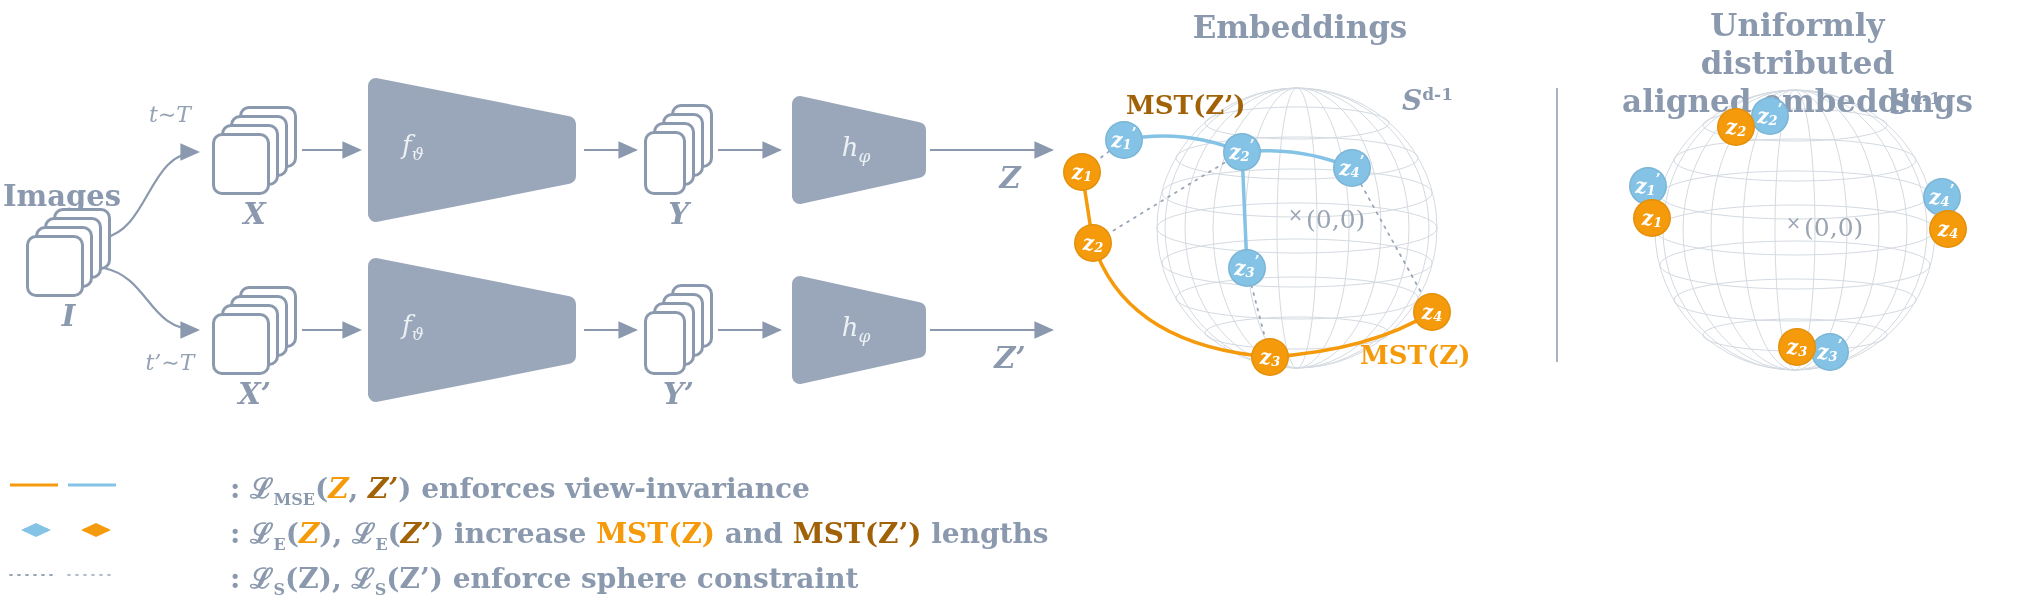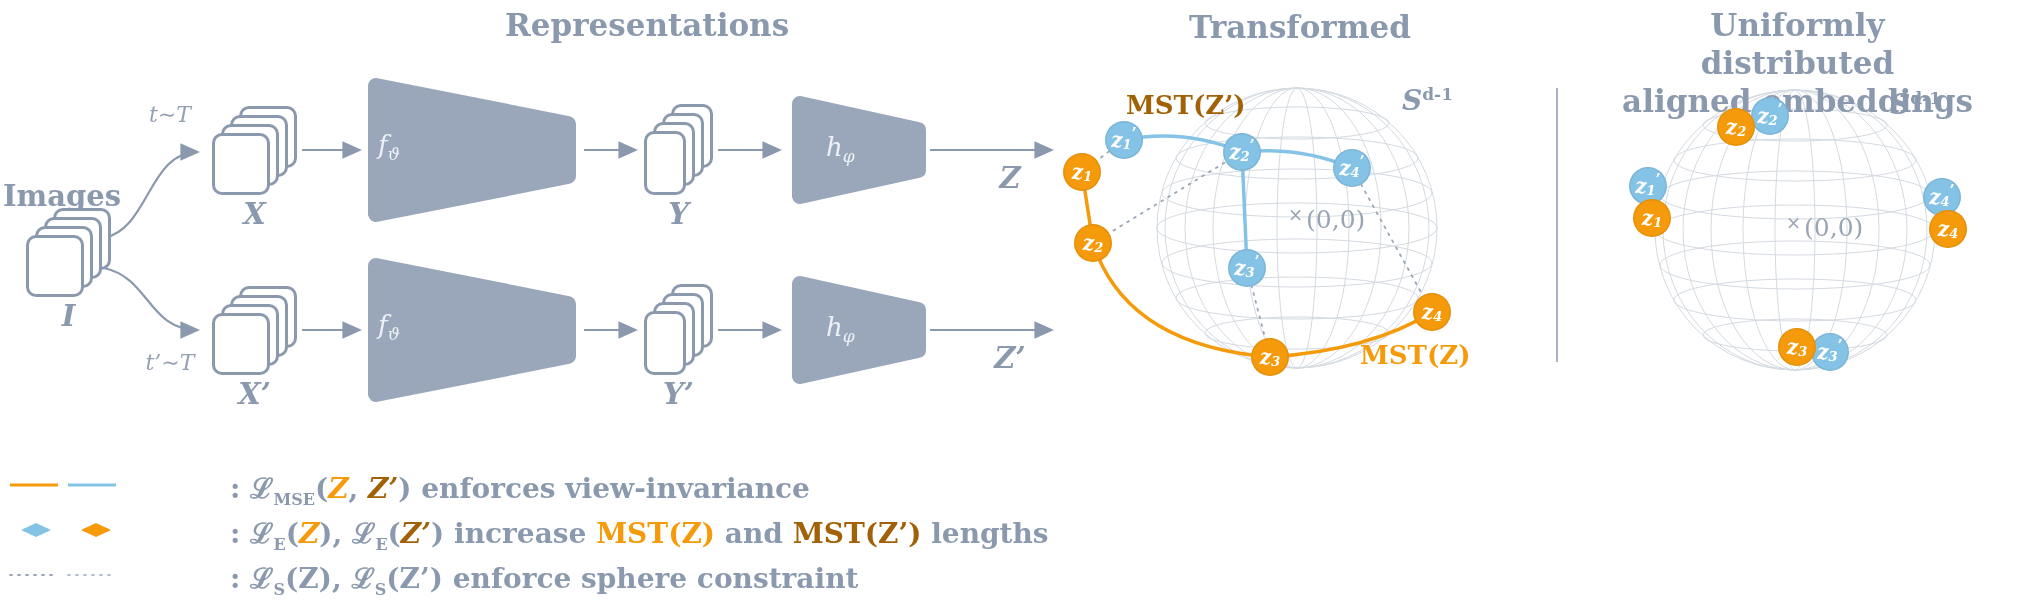--- a/index.html
+++ b/index.html
@@ -3,21 +3,21 @@
 <meta charset="utf-8">
 <style>
   html,body{margin:0;padding:0;background:#fff}
   .canvas{position:relative;width:2027px;height:615px;background:#ffffff;
           font-family:"DejaVu Serif",serif;color:#8b99ae;overflow:hidden}
   svg.lines{position:absolute;left:0;top:0}
   .hdr{position:absolute;font-size:31px;font-weight:bold;text-align:center;line-height:38px;color:#8b99ae}
   .biglbl{position:absolute;font-size:29px;font-weight:bold;text-align:center;color:#8b99ae}
   .it{font-style:italic}
   .auglbl{position:absolute;font-size:22px;font-style:italic;text-align:center;color:#95a2b3}
-  .traplbl{position:absolute;font-size:26px;font-style:italic;color:#edf1f6;}
+  .traplbl{position:absolute;font-size:26px;font-style:italic;color:#edf1f6;text-align:center}
   .traplbl sub{font-size:17px}
   .stack-card{position:absolute;background:#fff;border:3px solid #8b99ae;border-radius:10px;box-sizing:border-box}
   .node{position:absolute;width:38px;height:38px;border-radius:50%;display:flex;align-items:center;justify-content:center;
         color:#fff;font-weight:bold;font-style:italic;font-size:20px;box-shadow:inset 0 0 0 1.5px rgba(0,0,0,0.07)}
   .node.o{background:#F59B0B}
   .node.b{background:#85C3E6}
   .node sub{font-size:13px;transform:translateY(4px)}
   .node .pr{font-size:15px;transform:translateY(-7px);font-style:normal}
   .slabel{position:absolute;font-size:28px;font-weight:bold;font-style:italic;color:#8b99ae}
   .slabel sup{font-size:17px;font-style:normal}
@@ -119,22 +119,21 @@
     <g fill="none">
       <line x1="10" y1="485" x2="58" y2="485" stroke="#F59B0B" stroke-width="3"></line>
       <line x1="68" y1="485" x2="116" y2="485" stroke="#85C3E6" stroke-width="3"></line>
       <path d="M24,530 L48,530" stroke="#85C3E6" stroke-width="3" marker-start="url(#abs1)" marker-end="url(#abe)"></path>
       <path d="M84,530 L108,530" stroke="#F59B0B" stroke-width="3" marker-start="url(#aos)" marker-end="url(#aoe)"></path>
       <line x1="10" y1="575" x2="58" y2="575" stroke="#9aa6b6" stroke-width="1.8" stroke-dasharray="2 6" stroke-linecap="round"></line>
       <line x1="68" y1="575" x2="116" y2="575" stroke="#b4bdc9" stroke-width="1.8" stroke-dasharray="2 6" stroke-linecap="round"></line>
     </g>
   </svg>
 
-  <div class="hdr" style="left:505px;top:6px;width:270px">Representations</div>
-  <div class="hdr" style="left:1165px;top:8px;width:270px">Transformed</div>
+  <div class="hdr" style="left:1165px;top:8px;width:270px">Embeddings</div>
   <div class="hdr" style="left:1610px;top:6px;width:375px">
     <div>Uniformly distributed</div>
     <div>aligned embeddings</div>
   </div>
 
   <div class="biglbl" style="left:0px;top:179px;width:124px">Images</div>
 
   <div style="position:absolute;left:26px;top:208px;width:85px;height:89px">
     <div class="stack-card" style="left:27px;top:0;width:58px;height:62px"></div>
     <div class="stack-card" style="left:18px;top:9px;width:58px;height:62px"></div>

